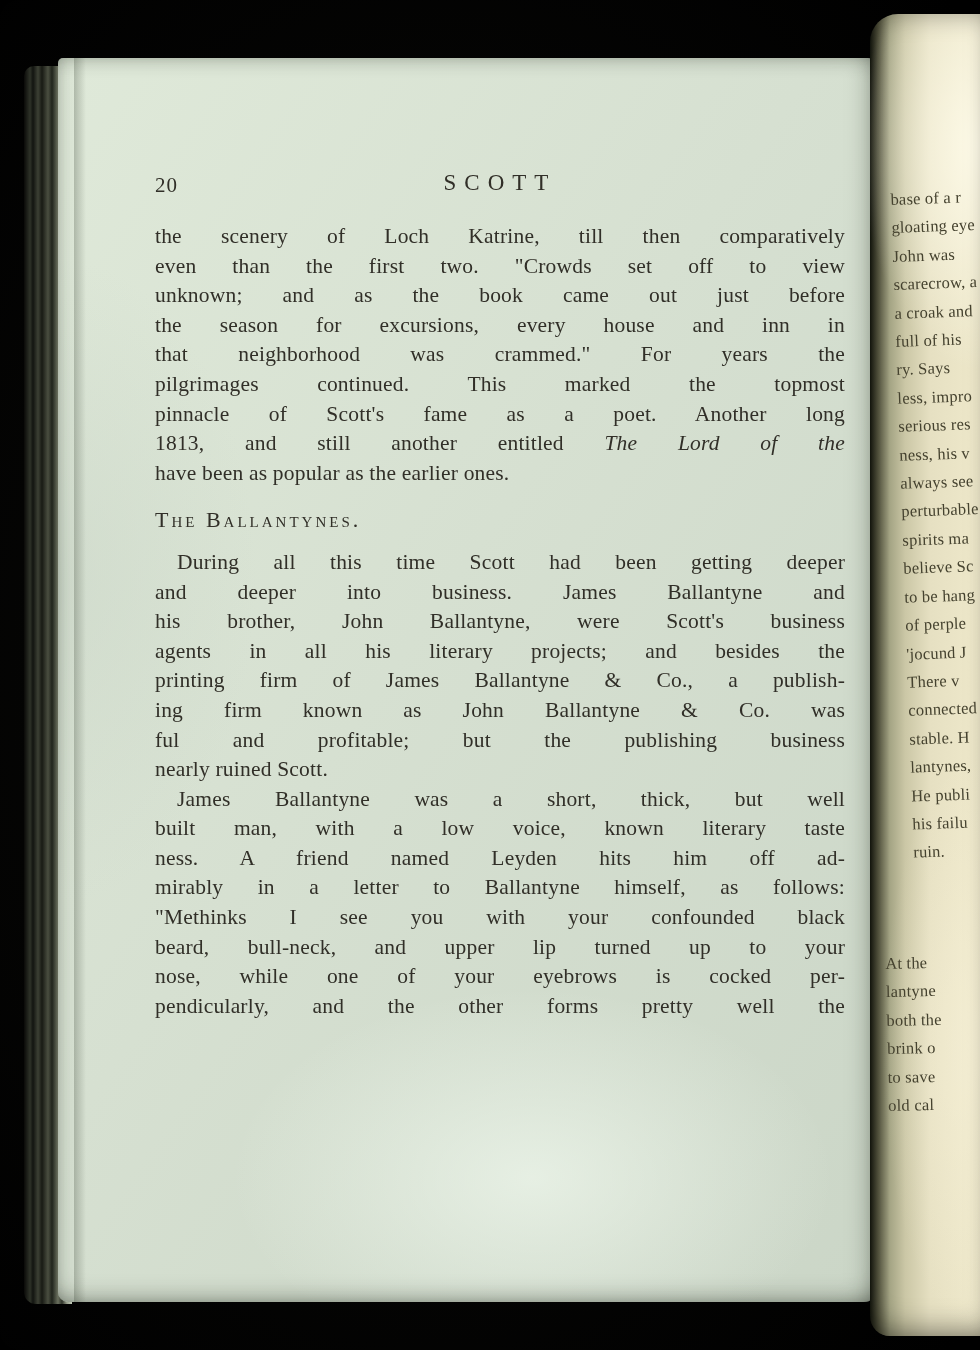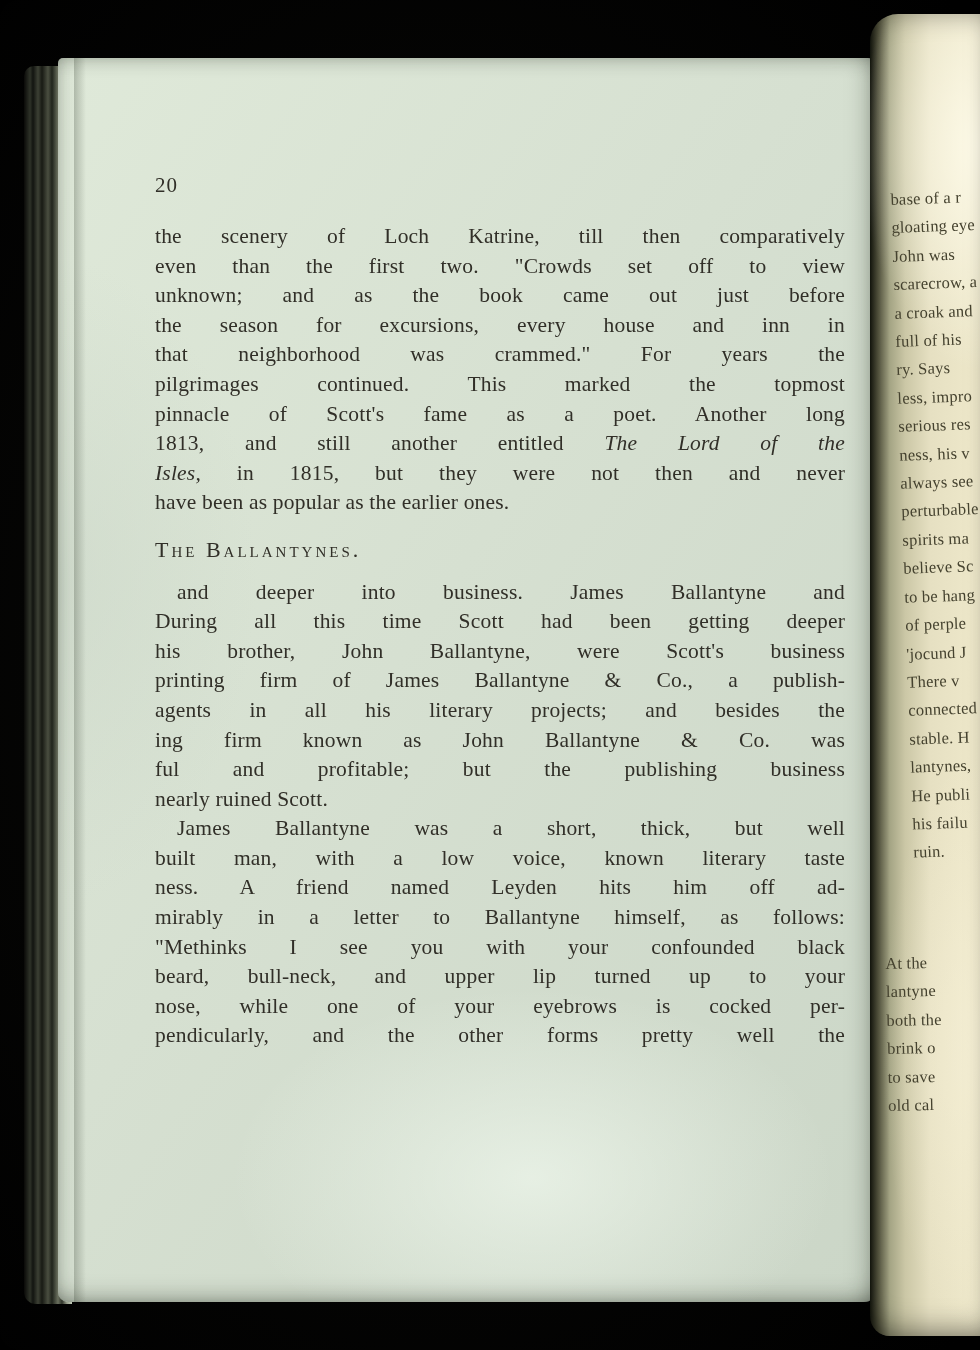--- a/index.html
+++ b/index.html
@@ -81,42 +81,42 @@
 
 <div class="photo">
 
   <div class="page-stack"></div>
 
   <div class="main-page">
     <div class="left-crease"></div>
 
     <div class="page-header">
       <span class="page-number">20</span>
+      <div class="running-head">SCOTT</div>
     </div>
 
     <div class="body-text">
         <div class="paragraph">
           <div class="line"><span>the scenery of Loch Katrine, till then comparatively</span></div>
           <div class="line"><span>even than the first two. "Crowds set off to view</span></div>
           <div class="line"><span>unknown; and as the book came out just before</span></div>
           <div class="line"><span>the season for excursions, every house and inn in</span></div>
           <div class="line"><span>that neighborhood was crammed." For years the</span></div>
           <div class="line"><span>pilgrimages continued. This marked the topmost</span></div>
           <div class="line"><span>pinnacle of Scott's fame as a poet. Another long</span></div>
           <div class="line"><span>1813, and still another entitled </span><i>The Lord of the</i></div>
-          <div class="line"><i>Isles,</i><span> in 1815, but they were not then and never</span></div>
           <div class="line last"><span>have been as popular as the earlier ones.</span></div>
         </div>
         <div class="section-heading">The Ballantynes.</div>
         <div class="paragraph indent">
+          <div class="line"><span>During all this time Scott had been getting deeper</span></div>
           <div class="line"><span>and deeper into business. James Ballantyne and</span></div>
-          <div class="line"><span>During all this time Scott had been getting deeper</span></div>
           <div class="line"><span>his brother, John Ballantyne, were Scott's business</span></div>
+          <div class="line"><span>agents in all his literary projects; and besides the</span></div>
           <div class="line"><span>printing firm of James Ballantyne &amp; Co., a publish-</span></div>
-          <div class="line"><span>agents in all his literary projects; and besides the</span></div>
           <div class="line"><span>ing firm known as John Ballantyne &amp; Co. was</span></div>
           <div class="line"><span>ful and profitable; but the publishing business</span></div>
           <div class="line last"><span>nearly ruined Scott.</span></div>
         </div>
         <div class="paragraph indent">
           <div class="line"><span>James Ballantyne was a short, thick, but well</span></div>
           <div class="line"><span>built man, with a low voice, known literary taste</span></div>
           <div class="line"><span>ness. A friend named Leyden hits him off ad-</span></div>
           <div class="line"><span>mirably in a letter to Ballantyne himself, as follows:</span></div>
           <div class="line"><span>"Methinks I see you with your confounded black</span></div>

